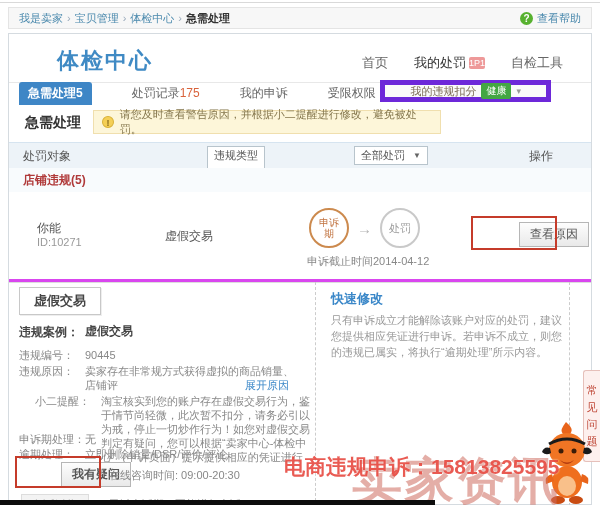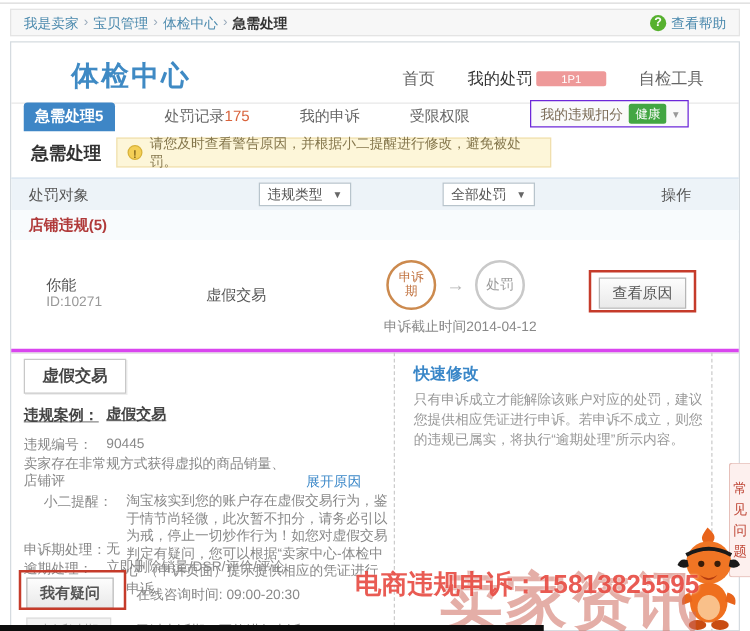--- a/index.html
+++ b/index.html
@@ -18,30 +18,30 @@
              font-size:10px; font-weight:bold; text-align:center; line-height:13px; }
 
   
   .container { position:absolute; left:8px; top:33px; width:584px; height:472px; background:#fff; border:1px solid #d5dbe0; }
 
   
   .hd-title { position:absolute; left:48px; top:12px; font-size:22px; font-weight:bold; color:#3f8ac4; letter-spacing:2px; }
   .hd-nav { position:absolute; right:28px; top:20px; display:flex; align-items:center; gap:26px; font-size:13px; color:#666; }
   .hd-nav .navitem { cursor:pointer; display:flex; align-items:center; gap:3px; }
   .nav-strong { font-weight:normal; color:#333; }
-  .nav-badge { background:#e99; color:#fff; font-size:9px; padding:1px 20px; border-radius:2px; }
+  .nav-badge { background:#e99; color:#fff; font-size:9px; padding:1px 0; border-radius:2px; }
   .hd-sep { position:absolute; left:0; top:48px; width:582px; height:1px; background:#e8e8e8; }
 
   
   .tabbar { position:absolute; left:10px; top:49px; height:20px; display:flex; align-items:center; gap:40px; font-size:12px; color:#666; }
   .tab { cursor:pointer; }
   .tab-active { background:#3e86c6; color:#fff; padding:3px 9px; border-radius:3px 3px 0 0; font-weight:bold; }
   .tab-count { color:#d9633c; }
-  .scorebox { position:absolute; right:40px; top:46px; height:22px; border:1px solid #6d28d9; background:#fafafa;
-              display:flex; align-items:center; gap:5px; padding:0 7px; font-size:11px; color:#7a6a55; cursor:pointer;justify-content:center; }
+  .scorebox { position:absolute; right:40px; top:46px; height:22px; border:5px solid #6d28d9; background:#fafafa;
+              display:flex; align-items:center; gap:5px; padding:0 25px; font-size:11px; color:#7a6a55; cursor:pointer;justify-content:center; }
   .health-badge { background:#43a643; color:#fff; font-size:10px; padding:1px 5px; border-radius:2px; }
   .score-caret { color:#999; font-size:9px; }
 
   
   .notice-label { position:absolute; left:16px; top:80px; font-size:14px; font-weight:bold; color:#333; }
   .noticebox { position:absolute; left:84px; top:76px; width:348px; height:24px; background:#fdf6d9; border:1px solid #f0dfae;
                display:flex; align-items:center; gap:6px; padding:0 8px; font-size:11px; color:#85774d; }
   .bulb { display:inline-block; width:12px; height:12px; border-radius:50%; background:#f4cf56; border:1px solid #d8b23a;
           color:#8a6d1f; font-size:9px; font-weight:bold; text-align:center; line-height:12px; }
 
@@ -61,21 +61,21 @@
   .shop-id { position:absolute; left:28px; top:44px; color:#999; font-size:11px; }
   .case-type { position:absolute; left:156px; top:36px; }
   .flow { position:absolute; left:300px; top:16px; display:flex; align-items:center; gap:8px; }
   .circle { width:40px; height:40px; border-radius:50%; display:flex; flex-direction:column; align-items:center;
             justify-content:center; font-size:10px; line-height:11px; background:#fff; }
   .circle-appeal { border:2px solid #cc8a4e; color:#c0703c;font-family:Liberation Serif, serif; }
   .circle-punish { border:2px solid #c9c9c9; color:#999; font-size:11px; }
   .flow-arrow { color:#b5b5b5; font-size:15px; font-weight:bold; }
   .deadline { position:absolute; left:298px; top:62px; font-size:11px; color:#888; }
   .btn { display:inline-block; border:1px solid #b6b6b6; background:linear-gradient(#fdfdfd,#e9e9e9); color:#555;
-         font-size:12px; padding:3px 10px; cursor:pointer; }
+         font-size:12px; padding:3px 10px; cursor:pointer;margin-left:40px; }
   .view-reason { position:absolute; left:470px; top:30px; }
   .redframe { position:absolute; border:2px solid #c53b2a; pointer-events:none; }
   .rf-view { left:462px; top:24px; width:86px; height:34px; }
 
   
   .detail-sep { position:absolute; left:0; top:248px; width:582px; height:1px; background:#ddd; }
   .dashv1 { position:absolute; left:306px; top:248px; height:224px; border-left:1px dashed #ccc; }
   .dashv2 { position:absolute; left:560px; top:248px; height:224px; border-left:1px dashed #ccc; }
   .case-tag { position:absolute; left:10px; top:253px; border:1px solid #c8c8c8; background:#fff; padding:4px 14px;
               font-size:13px; font-weight:bold; color:#444; box-shadow:1px 1px 0 #eee; }
@@ -155,21 +155,21 @@
     </div>
 
     <div class="notice-label">急需处理</div>
     <div class="noticebox">
       <span class="bulb">!</span>
       <span>请您及时查看警告原因，并根据小二提醒进行修改，避免被处罚。</span>
     </div>
 
     <div class="filterrow">
       <span class="f-col" style="left:14px;">处罚对象</span>
-      <span class="f-col selectbox" style="left:198px; top:3px;">
+      <span class="f-col selectbox" style="left:198px; top:3px;flex-direction:column;">
         <span>违规类型</span>
         <span class="sel-arrow">▼</span>
       </span>
       <span class="f-col selectbox" style="left:345px; top:3px;">
         <span>全部处罚</span>
         <span class="sel-arrow">▼</span>
       </span>
       <span class="f-col" style="left:520px;">操作</span>
     </div>
 
@@ -193,29 +193,30 @@
       <span class="btn view-reason">查看原因</span>
       <span class="redframe rf-view"></span>
     </div>
 
     <div class="detail-sep"></div>
     <div class="dashv1"></div>
     <div class="dashv2"></div>
 
     <div class="case-tag">虚假交易</div>
 
-    <div class="d-row" style="top:290px;text-decoration:underline;">
+    <div class="d-row" style="top:290px;">
       <span class="d-label d-bold">违规案例：</span>
       <span class="d-value d-bold">虚假交易</span>
     </div>
     <div class="d-row" style="top:314px;">
       <span class="d-label">违规编号：</span>
       <span class="d-value">90445</span>
     </div>
     <div class="d-row" style="top:330px;">
+      <span class="d-label">违规原因：</span>
       <span class="d-value">卖家存在非常规方式获得虚拟的商品销量、店铺评</span>
     </div>
     <span class="expand-link" style="top:344px;">展开原因</span>
     <div class="d-row" style="top:360px;margin-left:16px;">
       <span class="d-label">小二提醒：</span>
       <span class="d-value">淘宝核实到您的账户存在虚假交易行为，鉴于情节尚轻微，此次暂不扣分，请务必引以为戒，停止一切炒作行为！如您对虚假交易判定有疑问，您可以根据“卖家中心-体检中心”（申诉页面）提示提供相应的凭证进行申诉。</span>
     </div>
     <div class="d-row" style="top:398px;" hidden=""></div>
 
     <div class="d-row" style="top:399px;" hidden=""></div>

